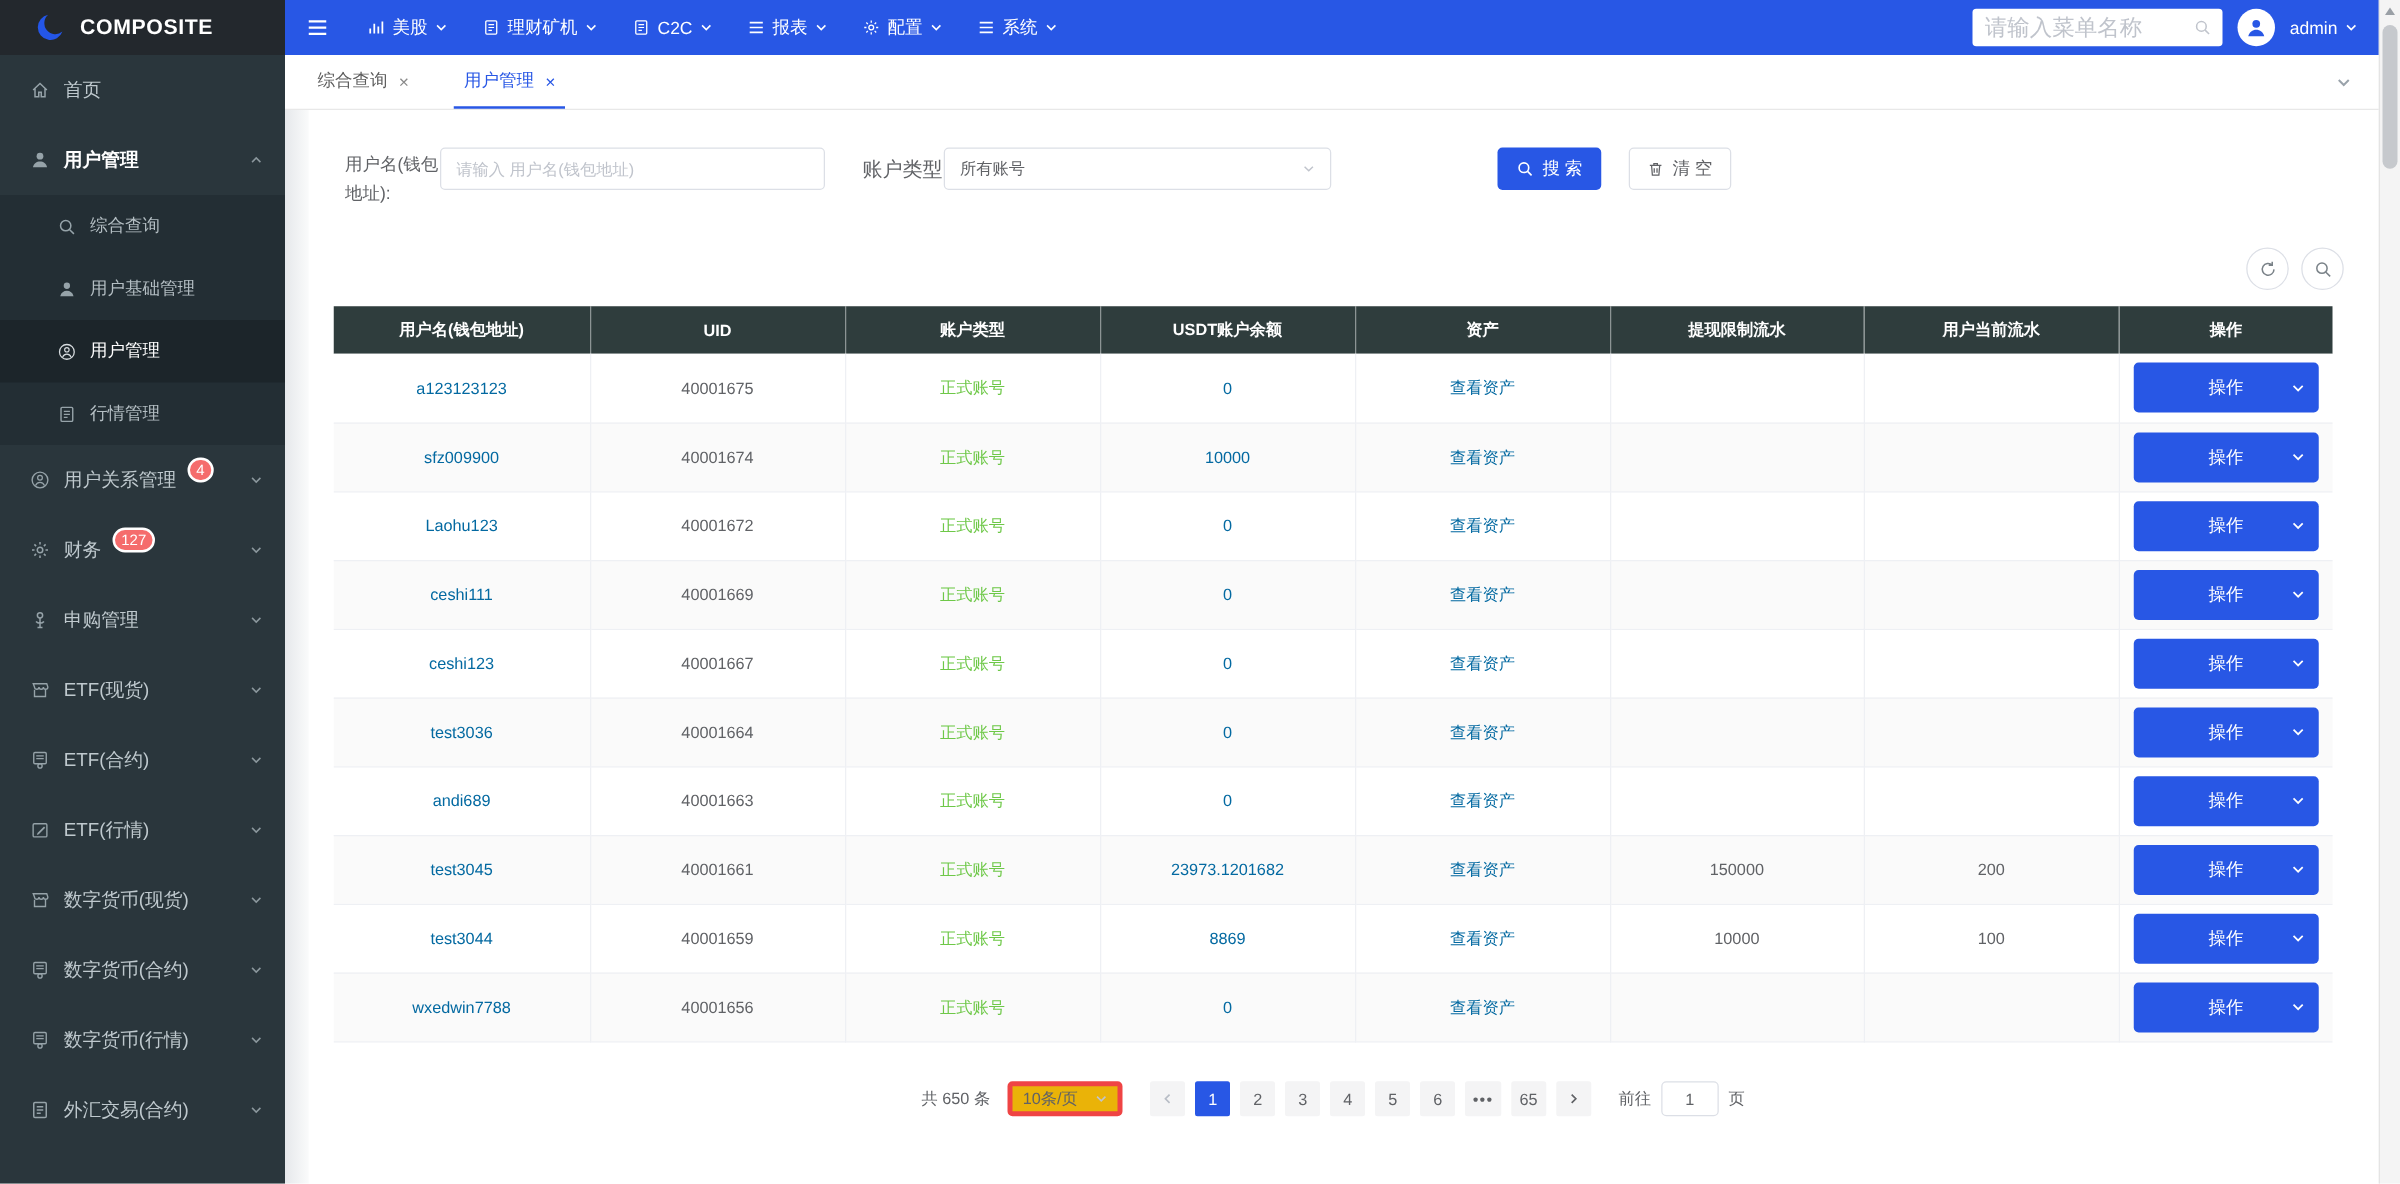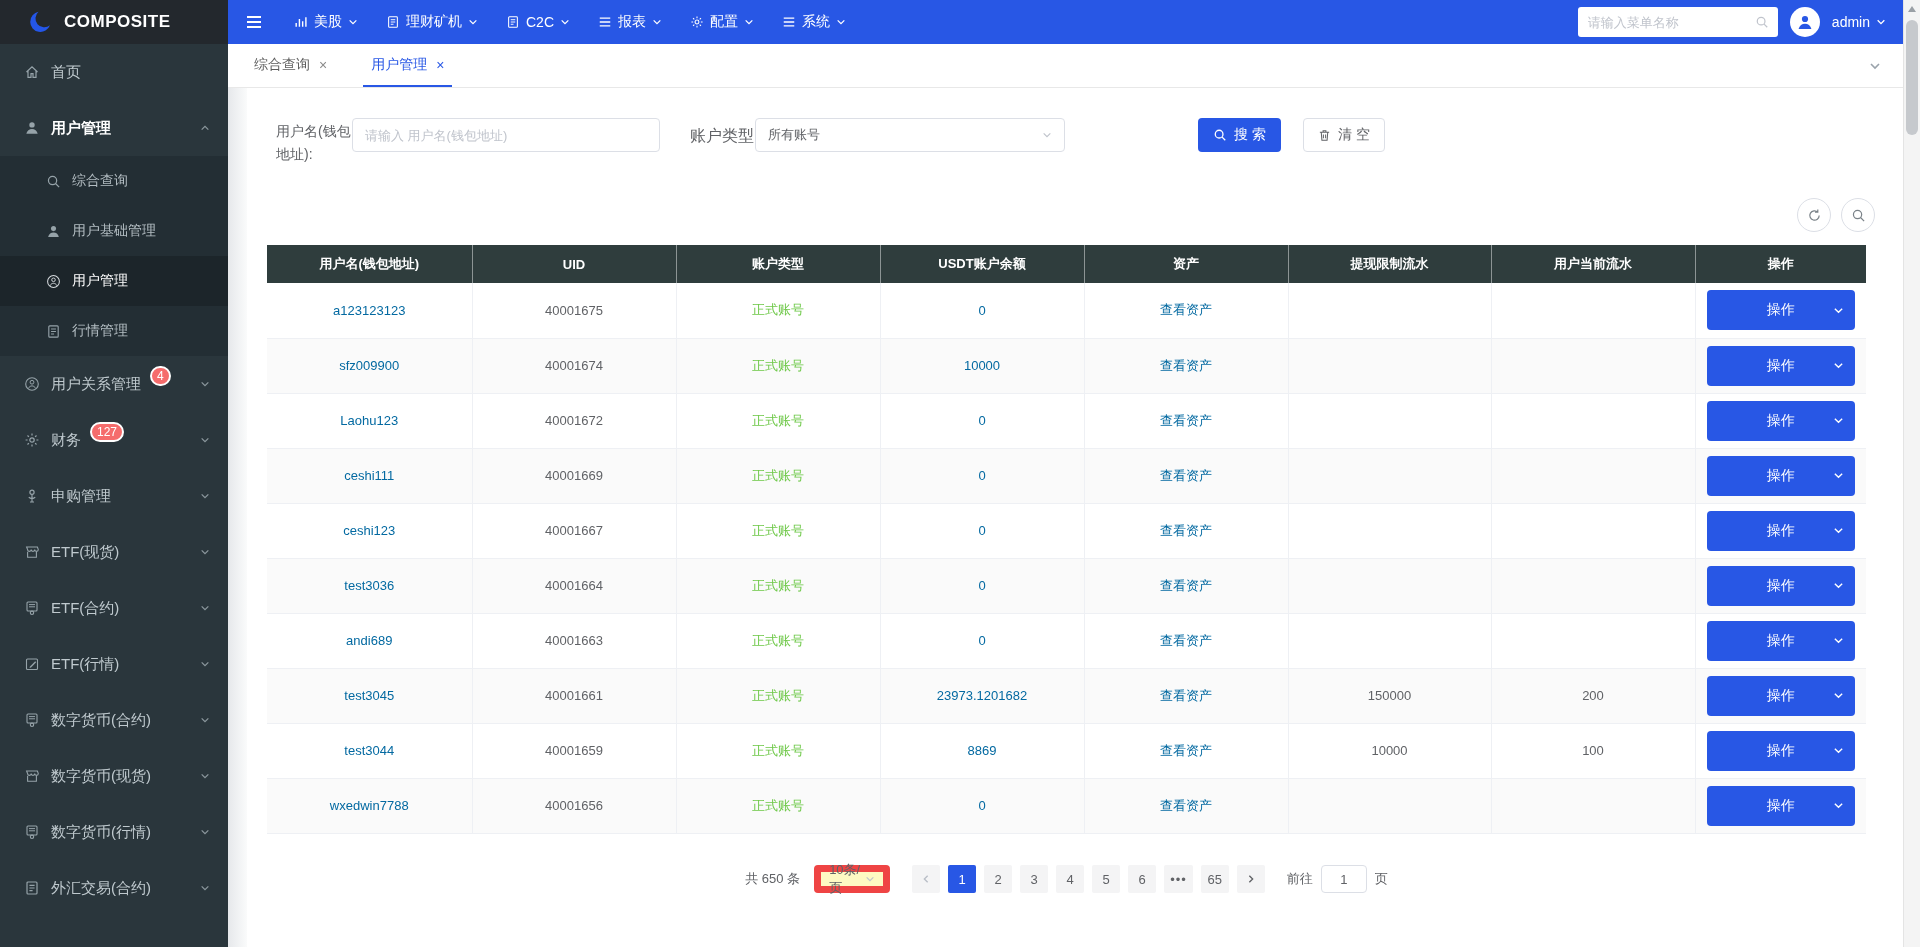--- a/index.html
+++ b/index.html
@@ -10,21 +10,21 @@
   .navbar{position:absolute;top:0;left:0;right:0;height:44px;background:#2857e5;display:flex;align-items:center;color:#fff;z-index:6}
   .logo-area{flex:0 0 228px;width:228px;height:44px;background:#23282d;display:flex;align-items:center;gap:10px;padding-left:28px}
   .brand{font-size:17px;font-weight:bold;letter-spacing:.5px;color:#fff}
   .hamburger{padding:0 18px;height:44px;display:flex;align-items:center;cursor:pointer;color:#fff}
   #nav-menus{display:flex;align-items:center;height:44px}
   .nav-item{display:flex;align-items:center;gap:6px;padding:0 14px;font-size:14px;height:44px;cursor:pointer;white-space:nowrap}
   .nav-item .ic svg{width:14px;height:14px}
   .chev svg{width:10px;height:10px}
   .nav-right{margin-left:auto;display:flex;align-items:center;gap:12px;padding-right:34px}
   .nav-search{width:200px;height:30px;background:#fff;border-radius:3px;display:flex;align-items:center}
-  .nav-search input{border:0;outline:0;flex:1;padding:0 10px;font-size:13px;color:#333;background:transparent;min-width:0}
+  .nav-search input{border:0;outline:0;flex:1;padding:0 10px;font-size:18px;color:#333;background:transparent;min-width:0}
   .nav-search input::placeholder{color:#c0c4cc}
   .nav-search .sic{color:#c0c4cc;padding-right:9px}
   .nav-search .sic svg{width:14px;height:14px}
   .avatar{width:30px;height:30px;border-radius:50%;background:#fff;display:flex;align-items:center;justify-content:center;color:#2857e5;cursor:pointer}
   .avatar svg{width:20px;height:20px}
   .admin{display:flex;align-items:center;gap:6px;font-size:14px;cursor:pointer}
   
   .sidebar{position:absolute;top:44px;left:0;width:228px;bottom:0;background:#2a363c;overflow:hidden;z-index:5}
   .side-item{height:56px;display:flex;align-items:center;gap:11px;padding:0 18px 0 24px;color:#bfc9ce;font-size:15px;cursor:pointer}
   .side-item .ic{color:#96a3a9;display:flex}
@@ -74,21 +74,21 @@
   tbody td:last-child{border-right:none}
   tr.striped td{background:#fafafa}
   a.link{color:#0369a1;text-decoration:none;cursor:pointer}
   .green{color:#6ec848}
   .op-btn{width:148px;height:40px;background:#2857e5;border:none;border-radius:4px;color:#fff;font-size:14px;display:inline-flex;align-items:center;justify-content:center;cursor:pointer;position:relative}
   .op-btn .chev{position:absolute;right:11px;top:0;bottom:0;display:flex;align-items:center}
   .op-btn .chev svg{width:11px;height:11px}
   
   .pagination{position:absolute;left:39px;top:821px;width:1599px;display:flex;align-items:center;justify-content:center;gap:8px;font-size:13px;color:#606266}
   .ptotal{margin-right:6px}
-  .psel{width:76px;height:28px;border:7px solid #ef4444;border-radius:4px;display:flex;align-items:center;justify-content:space-between;padding:0 8px;background:#fef9c3;cursor:pointer;margin-right:14px}
+  .psel{width:92px;height:28px;border:4px solid #ef4444;border-radius:4px;display:flex;align-items:center;justify-content:space-between;padding:0 8px;background:#eab308;cursor:pointer;margin-right:14px}
   .psel .chev{color:#c0c4cc}
   .pbtn{min-width:28px;height:28px;padding:0 6px;background:#f4f4f5;border:none;border-radius:2px;color:#606266;font-size:13px;cursor:pointer;display:inline-flex;align-items:center;justify-content:center}
   .pbtn.active{background:#2857e5;color:#fff}
   .pbtn.navb{color:#b8bdc6}
   .pbtn.navb svg{width:10px;height:10px}
   .pbtn.more{letter-spacing:1px;color:#606266}
   .goto{display:flex;align-items:center;gap:8px;margin-left:14px}
   .goto input{width:46px;height:28px;border:1px solid #dcdfe6;border-radius:4px;text-align:center;font-size:13px;color:#606266;outline:none}
   
   .vscroll{position:absolute;right:0;top:0;width:17px;bottom:0;background:#f4f4f4;border-left:1px solid #e4e4e4;z-index:9}
@@ -370,40 +370,40 @@
         <span class="lbl">ETF(行情)</span>
         <span class="chev">
           <svg viewBox="0 0 12 12">
             <path d="M2 4l4 4 4-4" fill="none" stroke="currentColor" stroke-width="1.5"></path>
           </svg>
         </span>
       </div>
       <div class="side-item">
         <span class="ic">
           <svg viewBox="0 0 16 16">
+            <path d="M2.6 3h10.8l.9 2.6c0 1-.8 1.8-1.8 1.8s-1.8-.8-1.8-1.8c0 1-.8 1.8-1.7 1.8S7.2 6.6 7.2 5.6c0 1-.8 1.8-1.8 1.8S3.6 6.6 3.6 5.6z" fill="none" stroke="currentColor" stroke-width="1.1"></path>
+            <path d="M3.6 7.8v5.4h8.8V7.8" fill="none" stroke="currentColor" stroke-width="1.1"></path>
+          </svg>
+        </span>
+        <span class="lbl">数字货币(现货)</span>
+        <span class="chev">
+          <svg viewBox="0 0 12 12">
+            <path d="M2 4l4 4 4-4" fill="none" stroke="currentColor" stroke-width="1.5"></path>
+          </svg>
+        </span>
+      </div>
+      <div class="side-item">
+        <span class="ic">
+          <svg viewBox="0 0 16 16">
             <rect x="3" y="2" width="10" height="9" rx="1" fill="none" stroke="currentColor" stroke-width="1.1"></rect>
             <path d="M5 4.6h6M5 6.8h6" stroke="currentColor" stroke-width="1" fill="none"></path>
             <circle cx="8" cy="12.8" r="1.7" fill="none" stroke="currentColor" stroke-width="1.1"></circle>
           </svg>
         </span>
         <span class="lbl">数字货币(合约)</span>
-        <span class="chev">
-          <svg viewBox="0 0 12 12">
-            <path d="M2 4l4 4 4-4" fill="none" stroke="currentColor" stroke-width="1.5"></path>
-          </svg>
-        </span>
-      </div>
-      <div class="side-item">
-        <span class="ic">
-          <svg viewBox="0 0 16 16">
-            <path d="M2.6 3h10.8l.9 2.6c0 1-.8 1.8-1.8 1.8s-1.8-.8-1.8-1.8c0 1-.8 1.8-1.7 1.8S7.2 6.6 7.2 5.6c0 1-.8 1.8-1.8 1.8S3.6 6.6 3.6 5.6z" fill="none" stroke="currentColor" stroke-width="1.1"></path>
-            <path d="M3.6 7.8v5.4h8.8V7.8" fill="none" stroke="currentColor" stroke-width="1.1"></path>
-          </svg>
-        </span>
-        <span class="lbl">数字货币(现货)</span>
         <span class="chev">
           <svg viewBox="0 0 12 12">
             <path d="M2 4l4 4 4-4" fill="none" stroke="currentColor" stroke-width="1.5"></path>
           </svg>
         </span>
       </div>
       <div class="side-item">
         <span class="ic">
           <svg viewBox="0 0 16 16">
             <rect x="3" y="2" width="10" height="9" rx="1" fill="none" stroke="currentColor" stroke-width="1.1"></rect>

